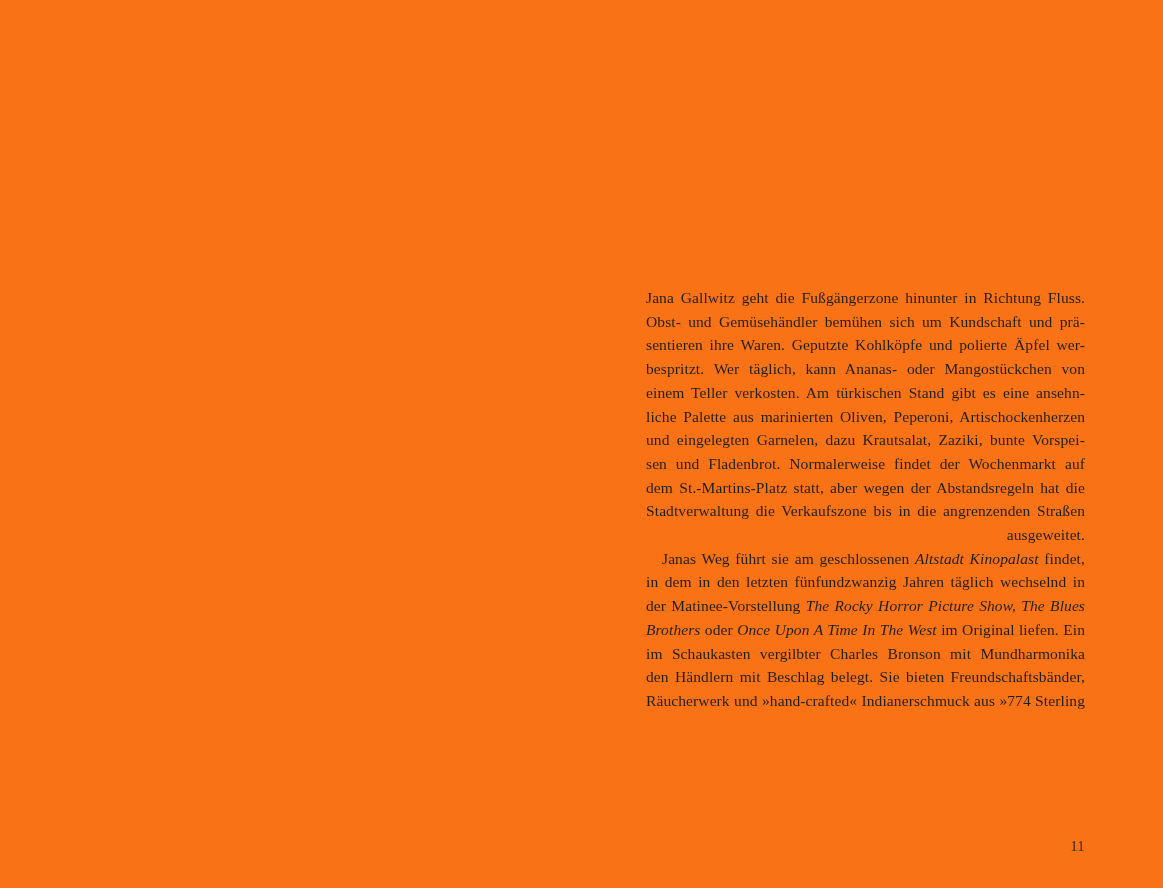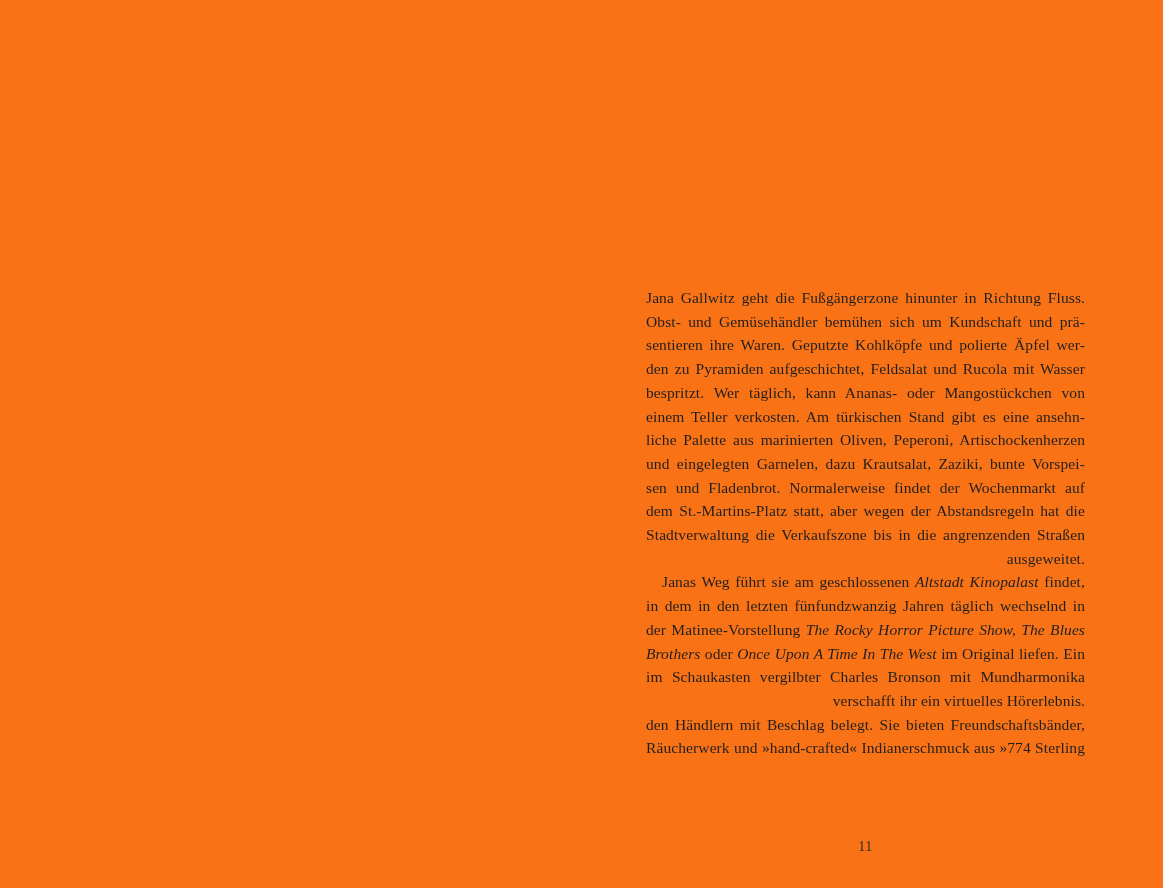--- a/index.html
+++ b/index.html
@@ -45,53 +45,51 @@
     padding-left: 16px;
   }
   .line em {
     font-style: italic;
   }
   .page-number {
     position: absolute;
     left: 646px;
     top: 839px;
     width: 439px;
-    text-align: center;
+    text-align: right;
     color: #2a2a2a;
     font-size: 14px;
     line-height: 16px;
     letter-spacing: 0.5px;
   }
 </style>
 </head>
 <body>
 
 <div class="book-page">
   <div class="text-column">
       <div class="paragraph">
         <div class="line just"><span>Jana Gallwitz geht die Fußgängerzone hinunter in Richtung Fluss.</span></div>
         <div class="line just"><span>Obst- und Gemüsehändler bemühen sich um Kundschaft und prä-</span></div>
         <div class="line just"><span>sentieren ihre Waren. Geputzte Kohlköpfe und polierte Äpfel wer-</span></div>
-        <div class="line just"><span>den zu Pyramiden aufgeschichtet, Feldsalat und Rucola mit Wasser</span></div>
         <div class="line just"><span>bespritzt. Wer täglich, kann Ananas- oder Mangostückchen von</span></div>
         <div class="line just"><span>einem Teller verkosten. Am türkischen Stand gibt es eine ansehn-</span></div>
         <div class="line just"><span>liche Palette aus marinierten Oliven, Peperoni, Artischockenherzen</span></div>
         <div class="line just"><span>und eingelegten Garnelen, dazu Krautsalat, Zaziki, bunte Vorspei-</span></div>
         <div class="line just"><span>sen und Fladenbrot. Normalerweise findet der Wochenmarkt auf</span></div>
         <div class="line just"><span>dem St.-Martins-Platz statt, aber wegen der Abstandsregeln hat die</span></div>
         <div class="line just"><span>Stadtverwaltung die Verkaufszone bis in die angrenzenden Straßen</span></div>
         <div class="line"><span>ausgeweitet.</span></div>
       </div>
       <div class="paragraph">
         <div class="line just indent"><span>Janas Weg führt sie am geschlossenen </span><em>Altstadt Kinopalast</em><span> findet,</span></div>
         <div class="line just"><span>in dem in den letzten fünfundzwanzig Jahren täglich wechselnd in</span></div>
         <div class="line just"><span>der Matinee-Vorstellung </span><em>The Rocky Horror Picture Show, The Blues</em></div>
         <div class="line just"><em>Brothers</em><span> oder </span><em>Once Upon A Time In The West</em><span> im Original liefen. Ein</span></div>
         <div class="line just"><span>im Schaukasten vergilbter Charles Bronson mit Mundharmonika</span></div>
-        <div class="line"><span>verschafft ihr ein virtuelles Hörerlebnis.</span></div>
       </div>
       <div class="paragraph">
         <div class="line just"><span>den Händlern mit Beschlag belegt. Sie bieten Freundschaftsbänder,</span></div>
         <div class="line just"><span>Räucherwerk und »hand-crafted« Indianerschmuck aus »774 Sterling</span></div>
       </div>
     </div>
   <div class="page-number">11</div>
 </div>
 
 </body></html>

